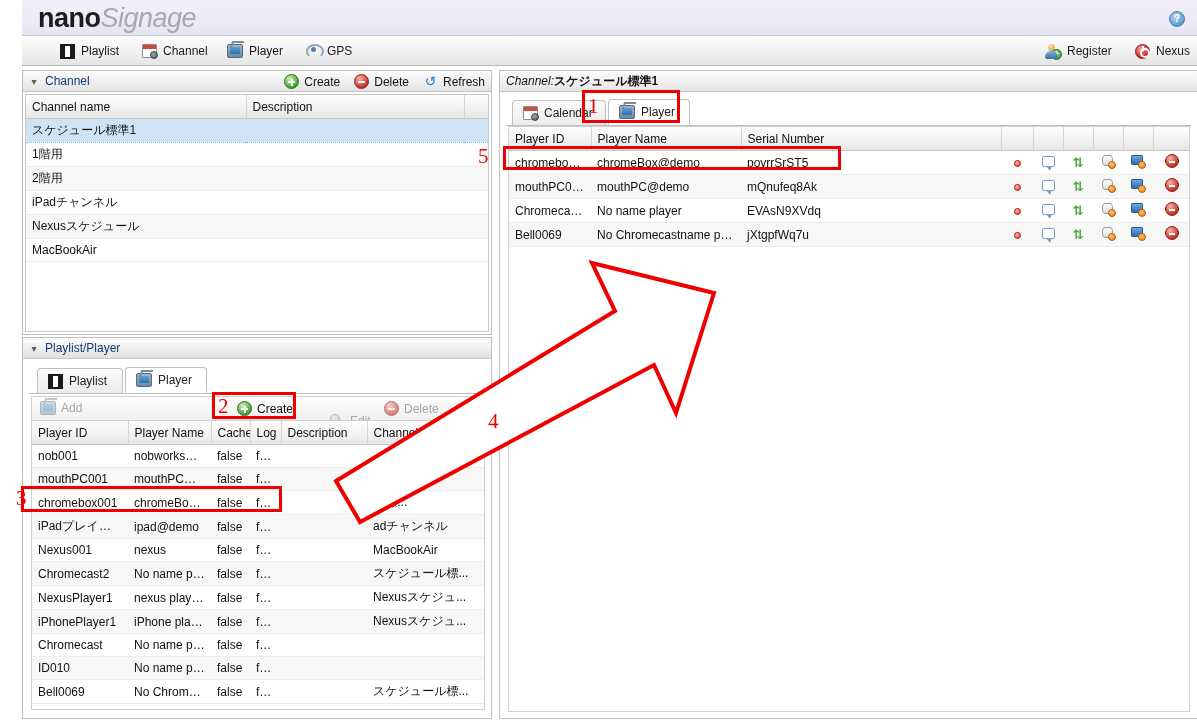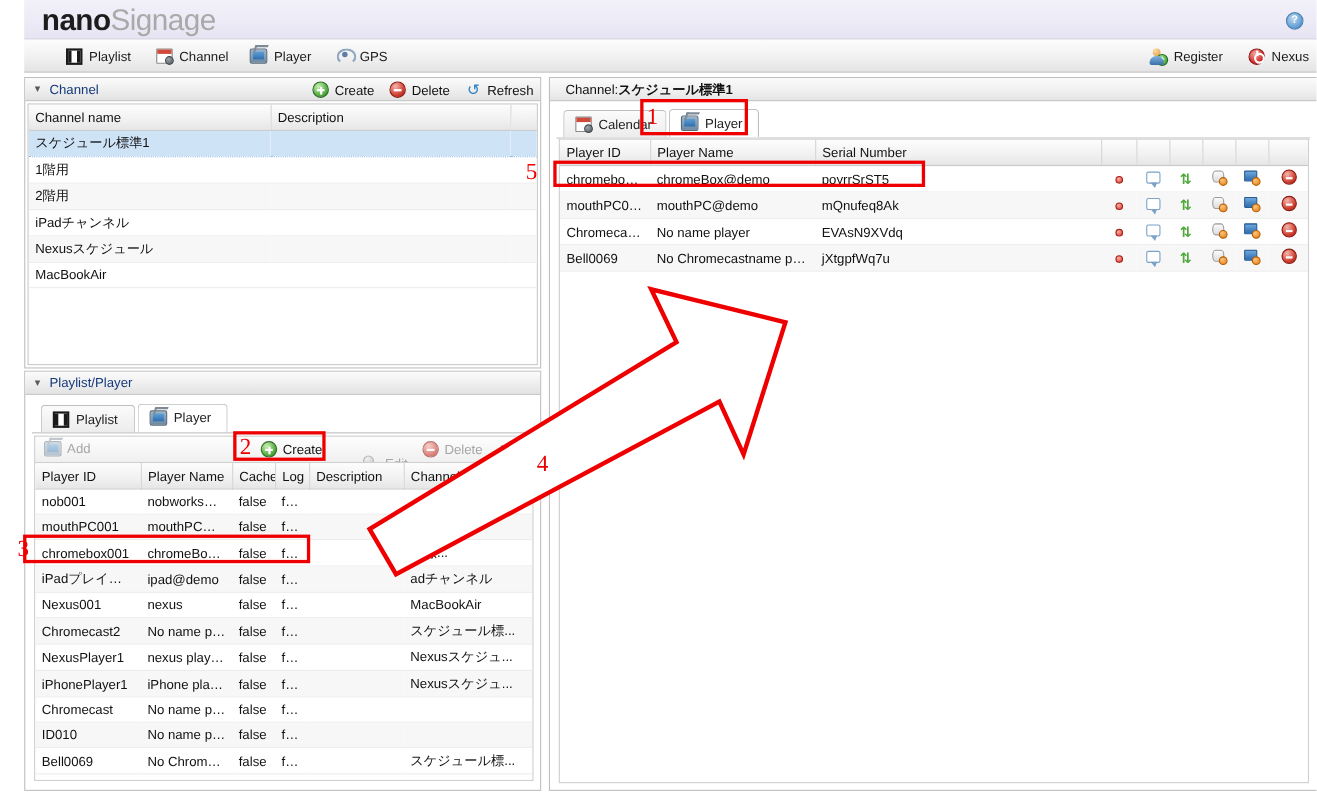--- a/index.html
+++ b/index.html
@@ -20,21 +20,21 @@
     background:linear-gradient(to bottom,#f2f1f9 0%,#eceaf6 60%,#e6e4f2 100%);
     border-bottom:1px solid #c6c5d4;
     box-sizing:border-box;
   }
   .brand{
     position:absolute;left:16px;top:3px;
     font-size:27px;font-weight:bold;letter-spacing:-0.5px;
     font-family:"Liberation Sans","DejaVu Sans",sans-serif;
   }
   .brand .nano{color:#1c1c1c;margin-top:24px;}
-  .brand .signage{color:#a9a9a9;font-weight:normal;}
+  .brand .signage{color:#a9a9a9;font-weight:normal;font-style:italic;}
   .help-icon{
     position:absolute;right:12px;top:11px;width:14px;height:14px;border-radius:50%;
     background:radial-gradient(circle at 40% 35%,#bdd7f0,#5c9ad1 70%,#3f7ab3);
     border:1px solid #4a7fae;
     color:#fff;font-size:10px;font-weight:bold;line-height:13px;text-align:center;
   }
 
   
   .menubar{
     position:absolute;left:22px;top:36px;width:1175px;height:30px;
@@ -470,21 +470,21 @@
               <td></td>
               <td>スケジュール標...</td>
             </tr>
           </tbody>
       </table>
     </div>
   </div>
 
   <div class="panel" style="left:499px;top:70px;width:698px;height:649px;border-right:none;">
     <div class="panel-head" style="background:linear-gradient(to bottom,#fbfbfb,#efefef 60%,#e4e4e4);">
-      <span class="title" style="margin-left:14px;color:#111;">Channel:</span>
+      <span class="title" style="margin-left:6px;color:#111;font-style:italic;">Channel:</span>
       <span style="font-weight:bold;color:#111;">スケジュール標準1</span>
     </div>
 
     <div class="tabstrip" style="margin:6px 6px 0 6px;">
       <div class="tab" style="left:6px;width:94px;">
         <span class="ico ic-cal"></span>
         <span>Calendar</span>
       </div>
       <div class="tab active" style="left:102px;width:82px;">
         <span class="ico ic-tv"></span>

